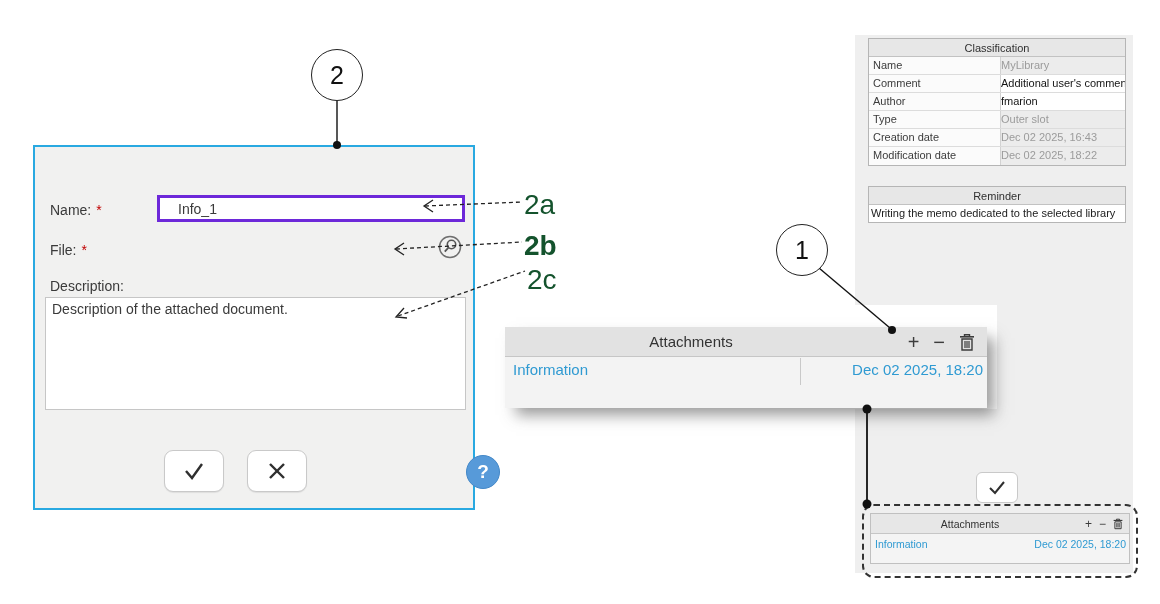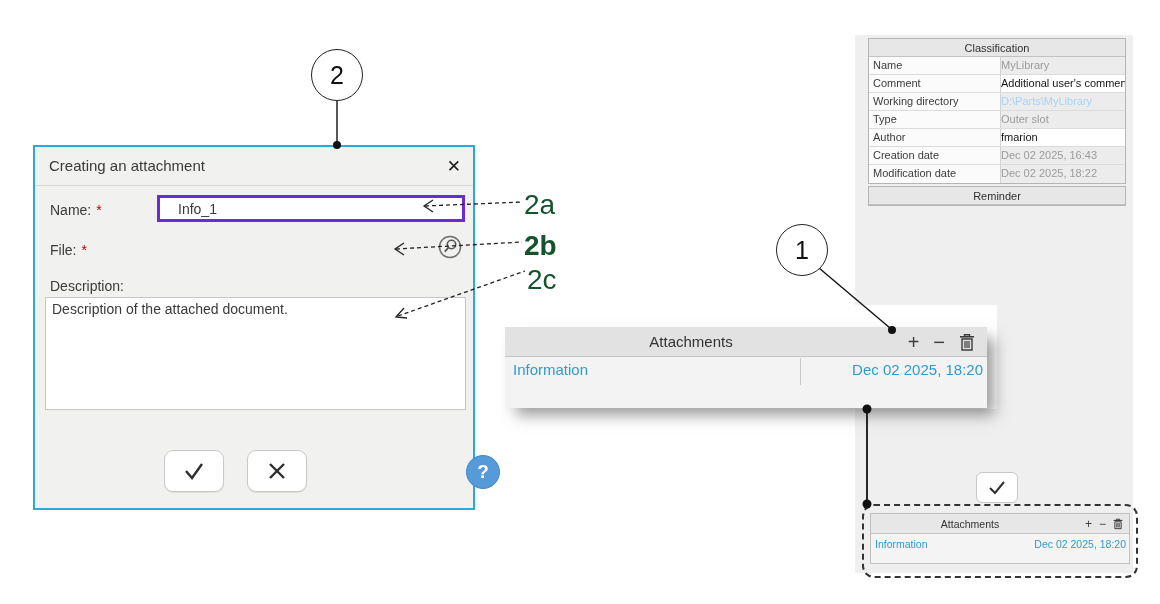--- a/index.html
+++ b/index.html
@@ -89,43 +89,40 @@
   <div class="ptable-header">Classification</div>
   <div class="prow">
     <div class="pcell-label">Name</div>
     <div class="pcell-value v-muted">MyLibrary</div>
   </div>
   <div class="prow">
     <div class="pcell-label">Comment</div>
     <div class="pcell-value v-normal">Additional user's comment</div>
   </div>
   <div class="prow">
-    <div class="pcell-label">Working directory</div>
-    <div class="pcell-value v-link">D:\Parts\MyLibrary</div>
+    <div class="pcell-label">Author</div>
+    <div class="pcell-value v-normal">fmarion</div>
   </div>
   <div class="prow">
     <div class="pcell-label">Type</div>
     <div class="pcell-value v-muted">Outer slot</div>
   </div>
   <div class="prow">
-    <div class="pcell-label">Author</div>
-    <div class="pcell-value v-normal">fmarion</div>
-  </div>
-  <div class="prow">
     <div class="pcell-label">Creation date</div>
     <div class="pcell-value v-muted">Dec 02 2025, 16:43</div>
   </div>
   <div class="prow">
     <div class="pcell-label">Modification date</div>
     <div class="pcell-value v-muted">Dec 02 2025, 18:22</div>
   </div>
 </div>
 
 <div class="ptable" style="top:186px;">
   <div class="ptable-header">Reminder</div>
+  <div class="reminder-row">Writing the memo dedicated to the selected library</div>
 </div>
 
 <div class="abs halo"></div>
 
 <div class="abs att-panel">
   <div class="att-header">
     <div class="att-title">Attachments</div>
     <div class="att-icons">
       <span class="hicon">+</span>
       <span class="hicon">−</span>
@@ -142,24 +139,20 @@
     </div>
   </div>
   <div class="att-row">
     <span class="att-name">Information</span>
     <span class="att-divider"></span>
     <span class="att-date">Dec 02 2025, 18:20</span>
   </div>
 </div>
 
 <div class="abs dialog">
-  <div class="dialog-title-bar">
-    <span class="dialog-title">Creating an attachment</span>
-    <span class="dialog-close">✕</span>
-  </div>
 
   <div class="fld-label" style="left:15px; top:55px;"><span>Name:</span><span class="req">*</span></div>
   <input class="txt-input" style="left: 122px; top: 48px; width: 308px;" value="Info_1">
 
   <div class="fld-label" style="left:15px; top:95px;"><span>File:</span><span class="req">*</span></div>
 
   <span class="abs" style="left:402px; top:87px;">
     <svg class="glyph" width="26" height="26" viewBox="0 0 26 26">
       <circle cx="13" cy="13" r="10.5" fill="none" stroke="#6f6f6f" stroke-width="1.5"></circle>
       <circle cx="14.5" cy="10.5" r="4.2" fill="none" stroke="#555" stroke-width="1.6"></circle>

